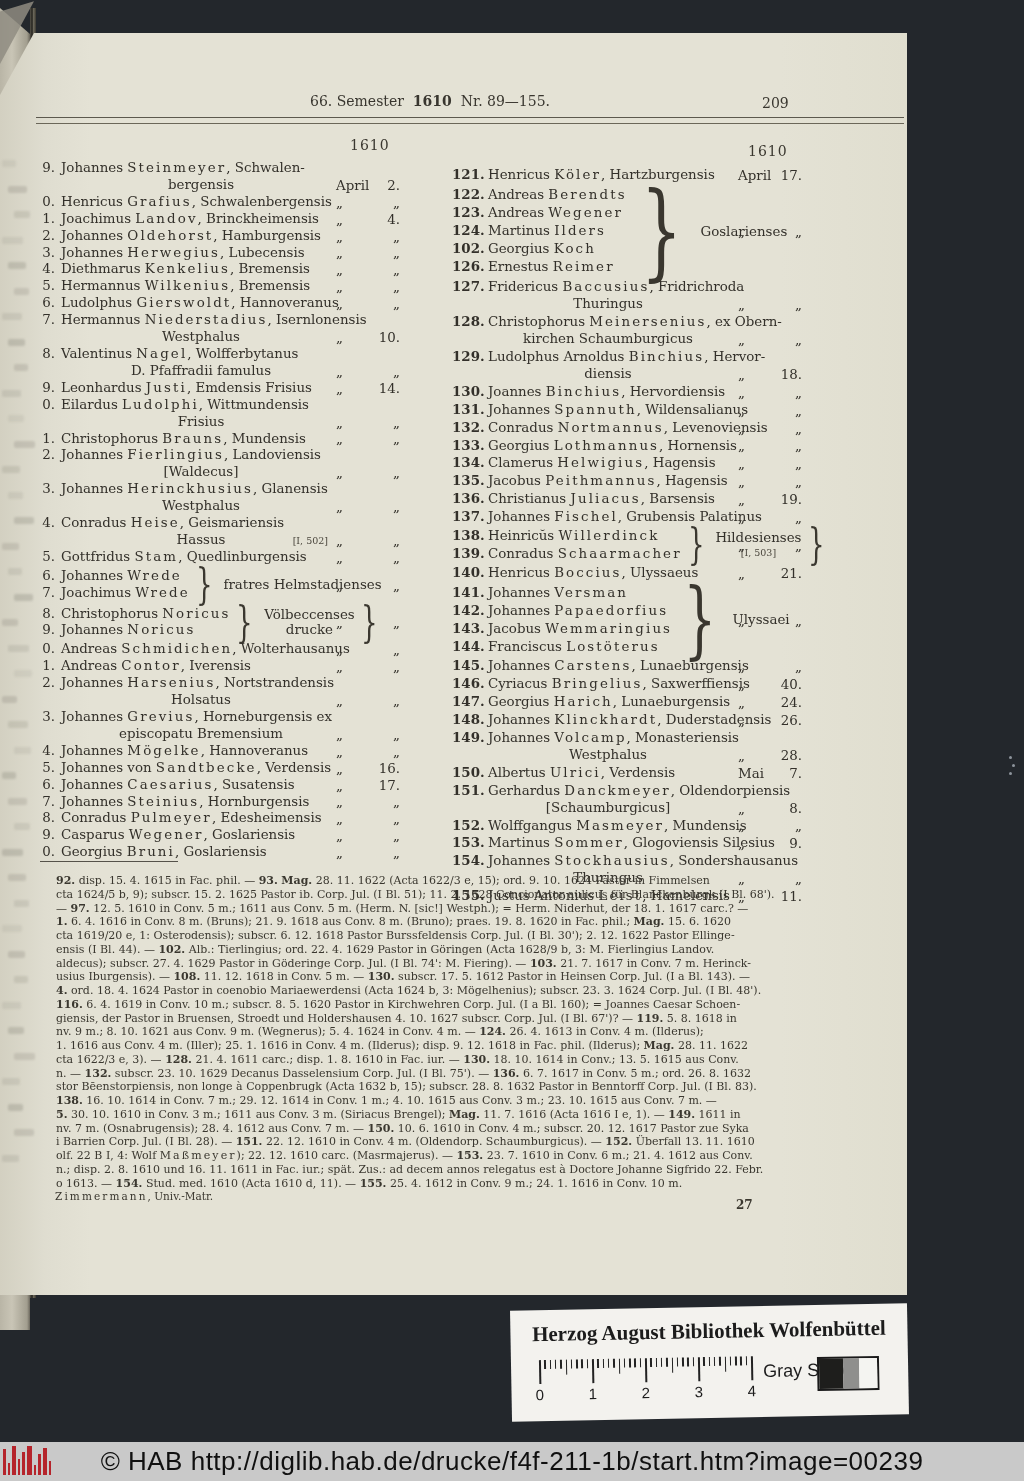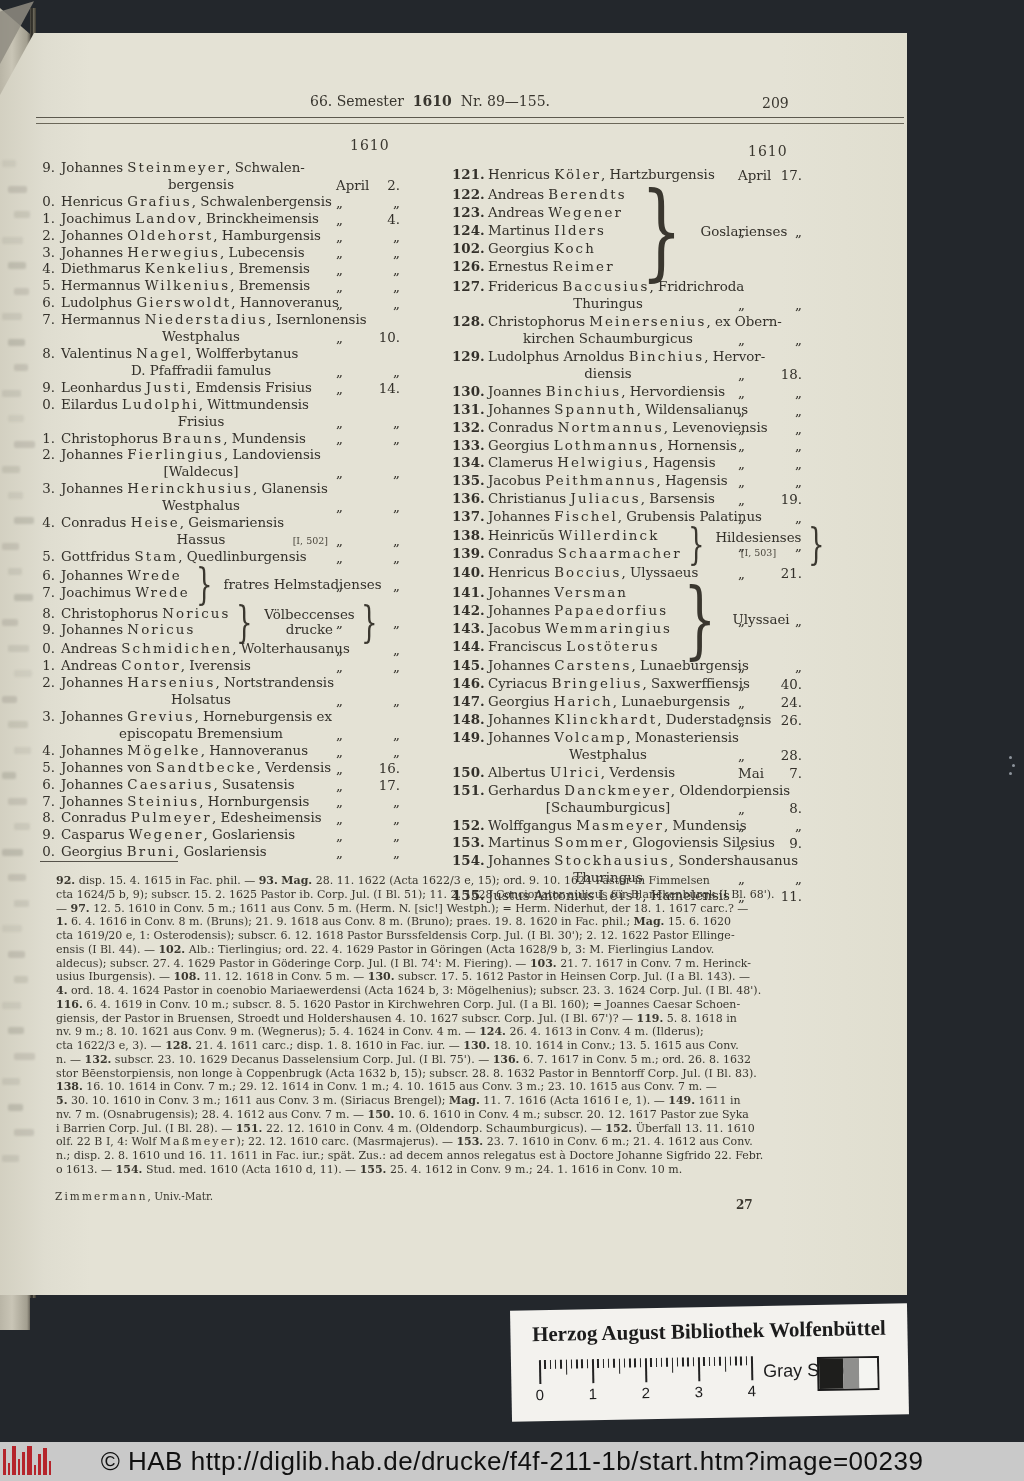--- a/index.html
+++ b/index.html
@@ -578,20 +578,21 @@
         <div class="fline">— <b>97.</b> 12. 5. 1610 in Conv. 5 m.; 1611 aus Conv. 5 m. (Herm. N. [sic!] Westph.); = Herm. Niderhut, der 18. 1. 1617 carc.? —</div>
         <div class="fline"><b>1.</b> 6. 4. 1616 in Conv. 8 m. (Bruns); 21. 9. 1618 aus Conv. 8 m. (Bruno); praes. 19. 8. 1620 in Fac. phil.; <b>Mag.</b> 15. 6. 1620</div>
         <div class="fline">cta 1619/20 e, 1: Osterodensis); subscr. 6. 12. 1618 Pastor Burssfeldensis Corp. Jul. (I Bl. 30'); 2. 12. 1622 Pastor Ellinge-</div>
         <div class="fline">ensis (I Bl. 44). — <b>102.</b> Alb.: Tierlingius; ord. 22. 4. 1629 Pastor in Göringen (Acta 1628/9 b, 3: M. Fierlingius Landov.</div>
         <div class="fline">aldecus); subscr. 27. 4. 1629 Pastor in Göderinge Corp. Jul. (I Bl. 74': M. Fiering). — <b>103.</b> 21. 7. 1617 in Conv. 7 m. Herinck-</div>
         <div class="fline">usius Iburgensis). — <b>108.</b> 11. 12. 1618 in Conv. 5 m. — <b>130.</b> subscr. 17. 5. 1612 Pastor in Heinsen Corp. Jul. (I a Bl. 143). —</div>
         <div class="fline"><b>4.</b> ord. 18. 4. 1624 Pastor in coenobio Mariaewerdensi (Acta 1624 b, 3: Mögelhenius); subscr. 23. 3. 1624 Corp. Jul. (I Bl. 48').</div>
         <div class="fline"><b>116.</b> 6. 4. 1619 in Conv. 10 m.; subscr. 8. 5. 1620 Pastor in Kirchwehren Corp. Jul. (I a Bl. 160); = Joannes Caesar Schoen-</div>
         <div class="fline">giensis, der Pastor in Bruensen, Stroedt und Holdershausen 4. 10. 1627 subscr. Corp. Jul. (I Bl. 67')? — <b>119.</b> 5. 8. 1618 in</div>
         <div class="fline">nv. 9 m.; 8. 10. 1621 aus Conv. 9 m. (Wegnerus); 5. 4. 1624 in Conv. 4 m. — <b>124.</b> 26. 4. 1613 in Conv. 4 m. (Ilderus);</div>
+        <div class="fline">1. 1616 aus Conv. 4 m. (Iller); 25. 1. 1616 in Conv. 4 m. (Ilderus); disp. 9. 12. 1618 in Fac. phil. (Ilderus); <b>Mag.</b> 28. 11. 1622</div>
         <div class="fline">cta 1622/3 e, 3). — <b>128.</b> 21. 4. 1611 carc.; disp. 1. 8. 1610 in Fac. iur. — <b>130.</b> 18. 10. 1614 in Conv.; 13. 5. 1615 aus Conv.</div>
         <div class="fline">n. — <b>132.</b> subscr. 23. 10. 1629 Decanus Dasselensium Corp. Jul. (I Bl. 75'). — <b>136.</b> 6. 7. 1617 in Conv. 5 m.; ord. 26. 8. 1632</div>
         <div class="fline">stor Bēenstorpiensis, non longe à Coppenbrugk (Acta 1632 b, 15); subscr. 28. 8. 1632 Pastor in Benntorff Corp. Jul. (I Bl. 83).</div>
         <div class="fline"><b>138.</b> 16. 10. 1614 in Conv. 7 m.; 29. 12. 1614 in Conv. 1 m.; 4. 10. 1615 aus Conv. 3 m.; 23. 10. 1615 aus Conv. 7 m. —</div>
         <div class="fline"><b>5.</b> 30. 10. 1610 in Conv. 3 m.; 1611 aus Conv. 3 m. (Siriacus Brengel); <b>Mag.</b> 11. 7. 1616 (Acta 1616 I e, 1). — <b>149.</b> 1611 in</div>
         <div class="fline">nv. 7 m. (Osnabrugensis); 28. 4. 1612 aus Conv. 7 m. — <b>150.</b> 10. 6. 1610 in Conv. 4 m.; subscr. 20. 12. 1617 Pastor zue Syka</div>
         <div class="fline">i Barrien Corp. Jul. (I Bl. 28). — <b>151.</b> 22. 12. 1610 in Conv. 4 m. (Oldendorp. Schaumburgicus). — <b>152.</b> Überfall 13. 11. 1610</div>
         <div class="fline">olf. 22 B I, 4: Wolf <span class="ls">Maßmeyer</span>); 22. 12. 1610 carc. (Masrmajerus). — <b>153.</b> 23. 7. 1610 in Conv. 6 m.; 21. 4. 1612 aus Conv.</div>
         <div class="fline">n.; disp. 2. 8. 1610 und 16. 11. 1611 in Fac. iur.; spät. Zus.: ad decem annos relegatus est à Doctore Johanne Sigfrido 22. Febr.</div>
         <div class="fline">o 1613. — <b>154.</b> Stud. med. 1610 (Acta 1610 d, 11). — <b>155.</b> 25. 4. 1612 in Conv. 9 m.; 24. 1. 1616 in Conv. 10 m.</div>

